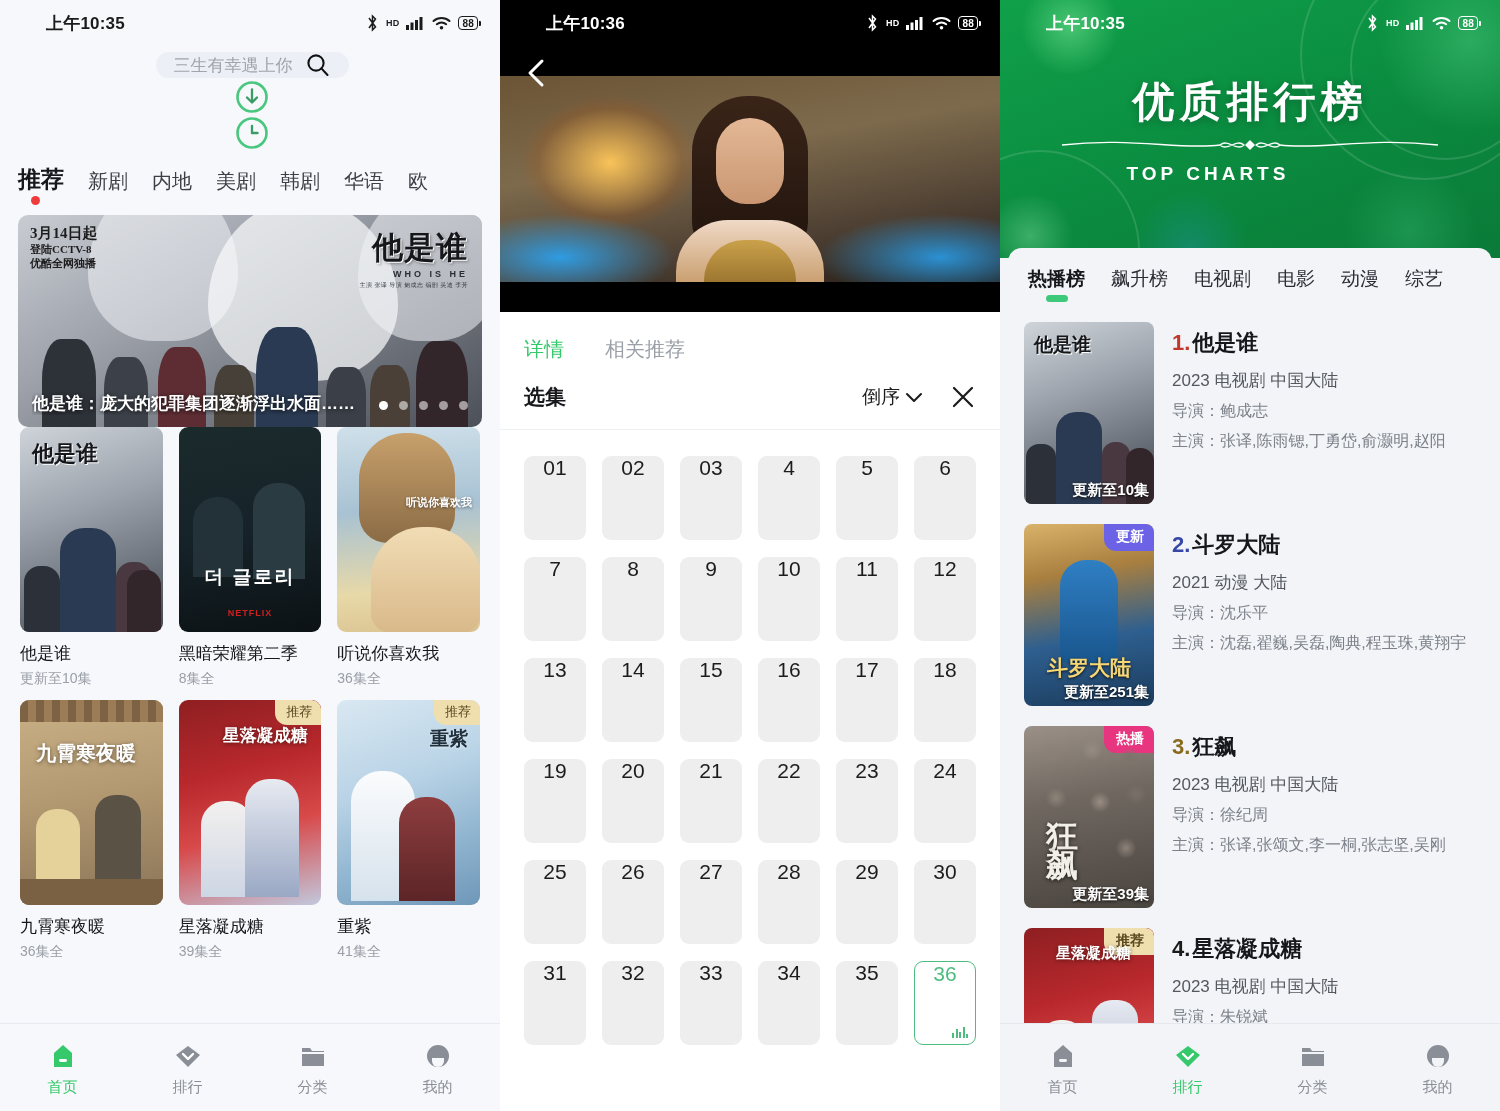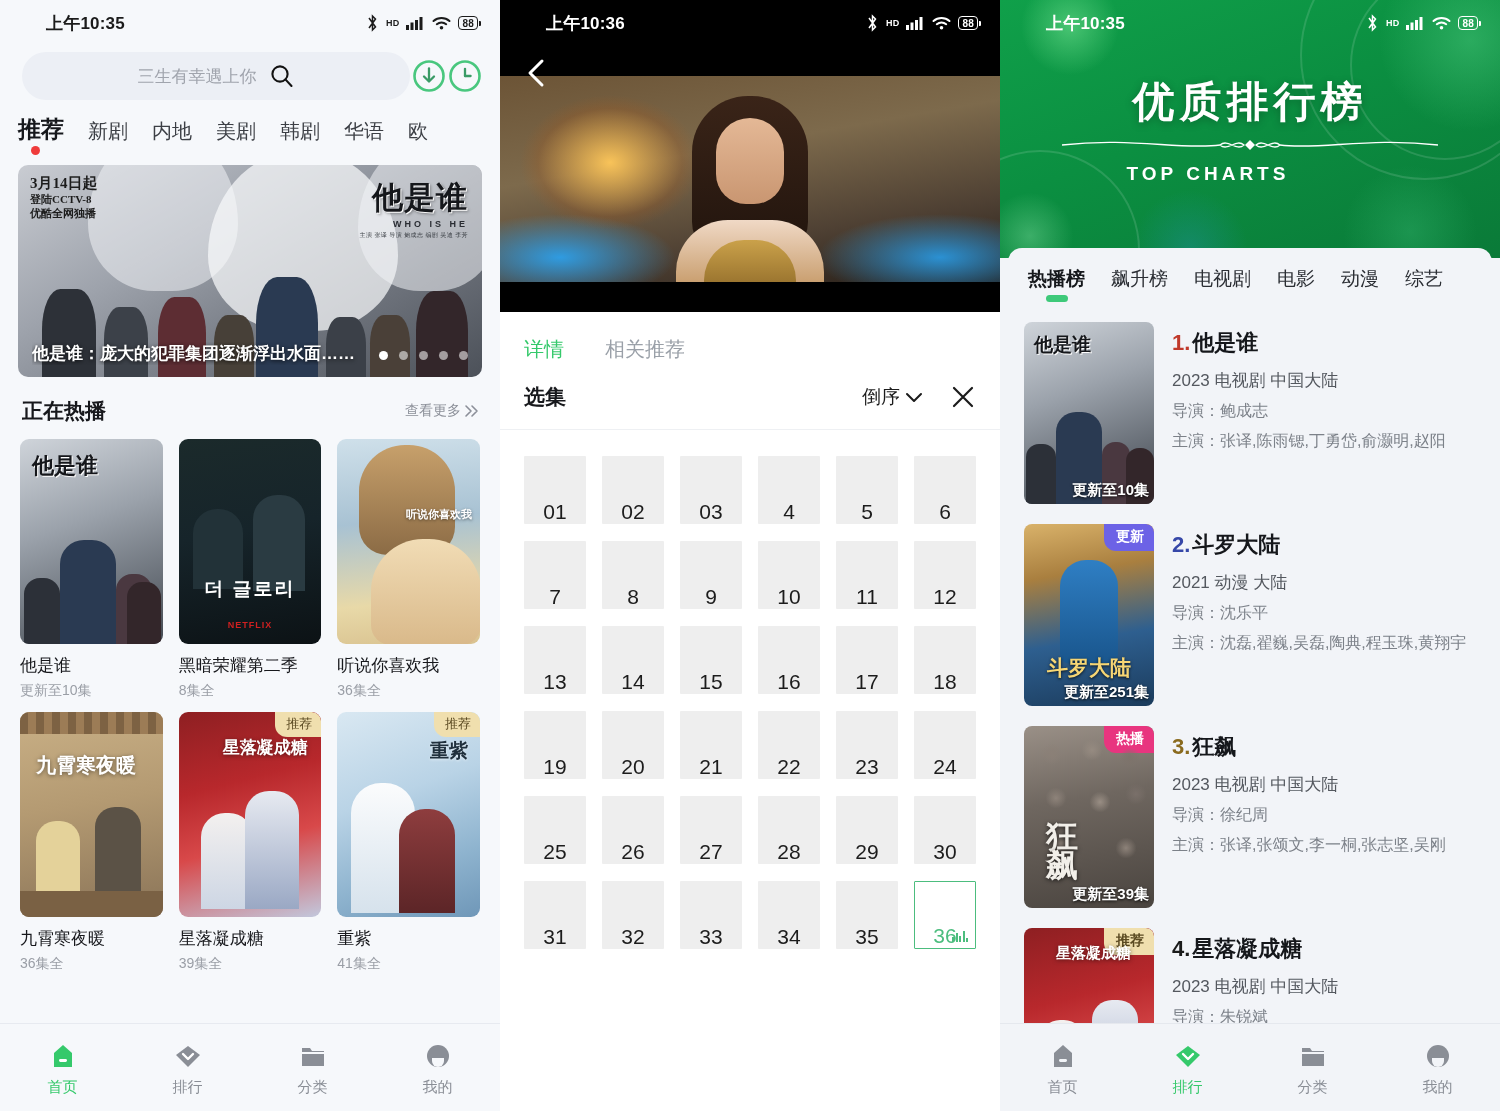--- a/index.html
+++ b/index.html
@@ -29,21 +29,21 @@
   .battery-pill::after {
     content: ""; position: absolute; right: -4px; top: 4px;
     width: 2.5px; height: 5px; background: currentColor; border-radius: 0 1px 1px 0;
   }
   .hd-badge { font-size: 9px; font-weight: 700; line-height: 9px; }
 
   
   #panel-home { background: #f6f8fb; color: #1b1b1b; }
   .home-scroll { height: 100%; background: #f6f8fb; }
 
-  .searchrow { display: flex; align-items: center; padding: 6px 18px 10px 22px; gap: 2px; }
+  .searchrow { display: flex; align-items: center; padding: 6px 18px 10px 22px; gap: 2px; flex-direction: column; }
   .searchbox {
     flex: 1; height: 48px; background: #eceff5; border-radius: 24px;
     display: flex; align-items: center; justify-content: center; gap: 12px; padding: 0 18px;
   }
   .searchbox .ph { color: #a0a4ad; font-size: 17px; }
   .circ-icon { width: 34px; height: 34px; flex: 0 0 34px; }
 
   .tabs-row {
     display: flex; align-items: flex-end; gap: 24px;
     padding: 4px 0 8px 18px; overflow: hidden; white-space: nowrap;
@@ -152,22 +152,22 @@
   .ep-head {
     display: flex; align-items: center; justify-content: space-between;
     padding: 10px 24px 18px 24px; border-bottom: 1px solid #eef0f3;
   }
   .ep-head .lbl { font-size: 21px; font-weight: 700; color: #17181c; }
   .ep-head .right { display: flex; align-items: center; gap: 26px; }
   .ep-order { font-size: 19px; color: #1b1b1b; display: flex; align-items: center; gap: 4px; }
 
   .ep-grid { display: grid; grid-template-columns: repeat(6,1fr); gap: 17px 16px; padding: 26px 24px; }
   .ep-cell {
-    height: 68px; background: #eeeeee; border-radius: 1px;
-    display: flex; align-items: flex-end; justify-content: center;
+    height: 84px; background: #eeeeee; border-radius: 9px;
+    display: flex; align-items: flex-start; justify-content: center;
     font-size: 21px; color: #1c1c1c; position: relative;
   }
   .ep-cell.on { background: #ffffff; border: 1.5px solid #4cbd7e; color: #4cbd7e; }
   .ep-play-bars { position: absolute; right: 7px; bottom: 6px; display: flex; align-items: flex-end; gap: 1.5px; height: 11px; }
   .ep-play-bars i { width: 2px; background: #4cbd7e; display: block; }
 
   
   #panel-rank { background: #f2f4f8; color: #1b1b1b; }
   #panel-rank .statusbar { color: #ffffff; position: relative; z-index: 3; }
   .rank-hero {
@@ -316,29 +316,20 @@
         <div class="banner-caption">他是谁：庞大的犯罪集团逐渐浮出水面……</div>
         <div class="banner-dots">
           <i class="on"></i>
           <i></i>
           <i></i>
           <i></i>
           <i></i>
         </div>
       </div>
 
-      <div class="sec-head">
-        <div class="sec-title">正在热播</div>
-        <div class="sec-more">
-          <span>查看更多</span>
-          <svg width="16" height="14" viewBox="0 0 16 14">
-            <path d="M2 2 L7 7 L2 12 M8 2 L13 7 L8 12" stroke="#8b8f98" stroke-width="1.6" fill="none" stroke-linecap="round" stroke-linejoin="round"></path>
-          </svg>
-        </div>
-      </div>
 
       <div class="grid3">
         <div class="card">
           <div class="poster" style="background:linear-gradient(160deg,#cfd4da 0%,#9ba2ab 40%,#434951 100%);">
             <div class="poster-logo" style="left:12px;top:12px;font-size:22px;color:#15171b;text-shadow:1px 1px 0 #fff;">他是谁</div>
             <div style="position:absolute;left:4px;bottom:0;width:36px;height:66px;background:#2c3038;border-radius:16px 16px 0 0;"></div>
             <div style="position:absolute;left:40px;bottom:0;width:56px;height:104px;background:#2a3a52;border-radius:24px 24px 0 0;"></div>
             <div style="position:absolute;left:96px;bottom:0;width:36px;height:70px;background:#4a3840;border-radius:16px 16px 0 0;"></div>
             <div style="position:absolute;right:2px;bottom:0;width:34px;height:62px;background:#33262a;border-radius:15px 15px 0 0;"></div>
           </div>

